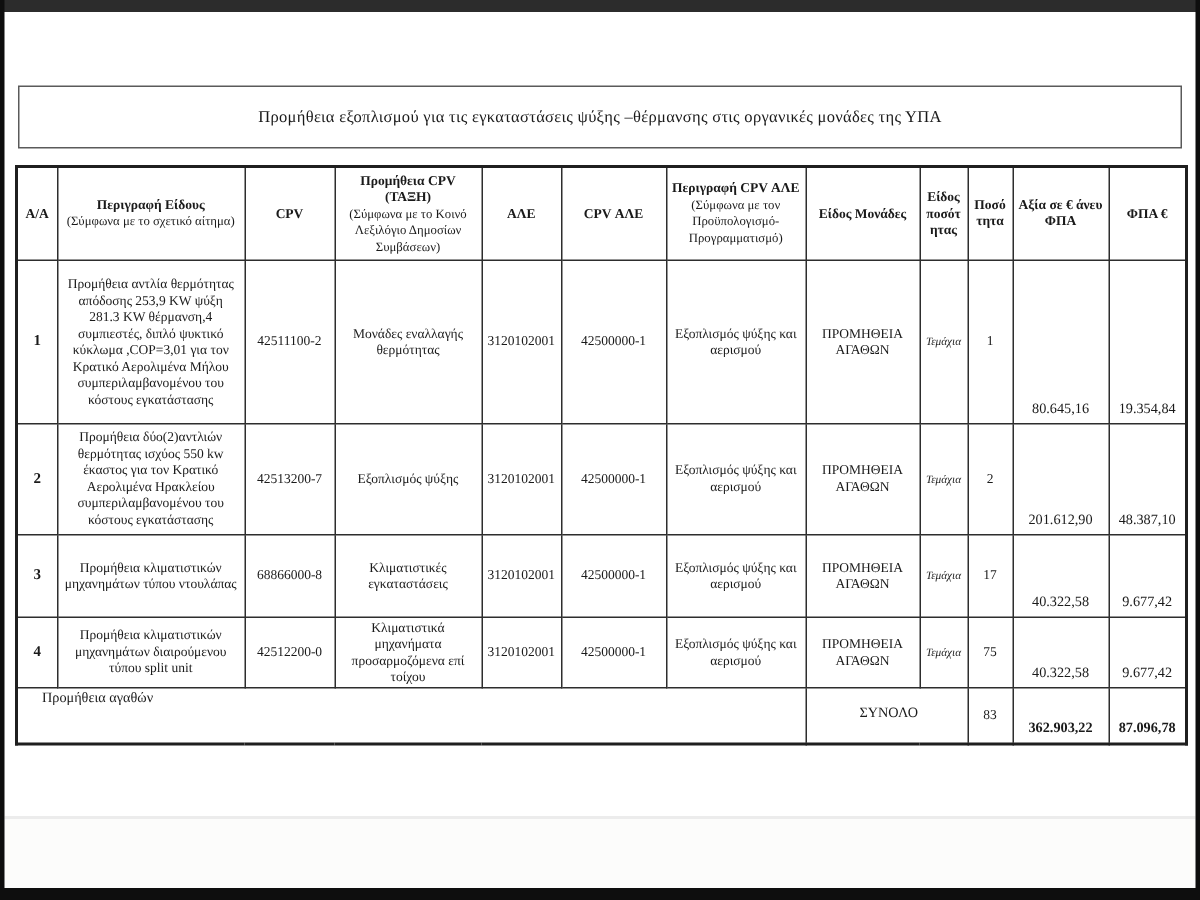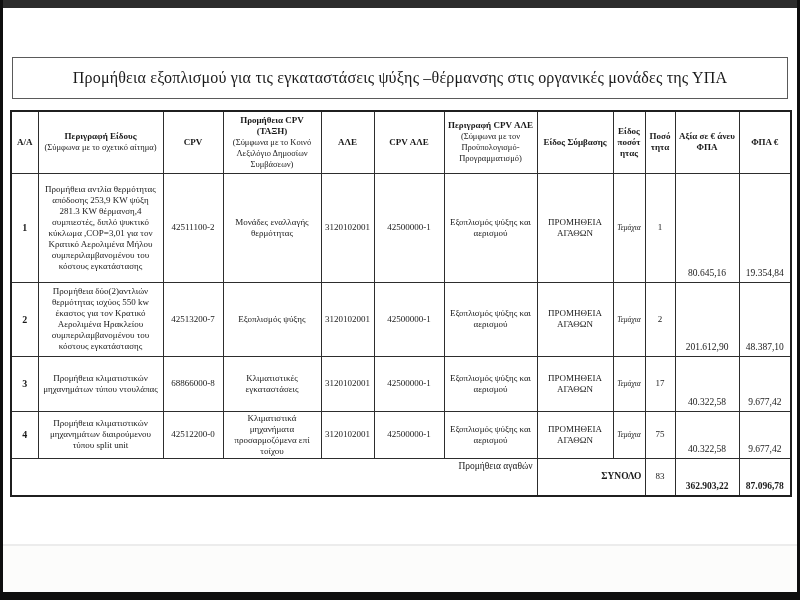--- a/index.html
+++ b/index.html
@@ -11,21 +11,21 @@
   .bar.left   { left:0; top:0; width:3px; height:600px; }
   .bar.right  { left:797px; top:0; width:3px; height:600px; }
   .bar.bottom { left:0; top:592px; width:800px; height:8px; }
 
   .page-break { position:absolute; left:3px; top:544px; width:794px; height:2px; background:#ececec; }
   .below-page { position:absolute; left:3px; top:546px; width:794px; height:46px; background:#fcfcfb; }
 
   .title-box { position:absolute; left:12px; top:57px; width:776px; height:42px;
                border:1px solid #5a5a5a; box-sizing:border-box;
                display:flex; align-items:center; justify-content:center; }
-  .title { font-size:16px; color:#1a1a1a; text-align:center; letter-spacing:0.2px; }
+  .title { font-size:11px; color:#1a1a1a; text-align:center; letter-spacing:0.2px; }
 
   table.ptable { position:absolute; left:10px; top:110px; width:780px;
                  border-collapse:collapse; table-layout:fixed;
                  border:2px solid #1f1f1f; }
   .ptable th, .ptable td { border:1px solid #2d2d2d; color:#1a1a1a;
                  padding:1px 3px; text-align:center; vertical-align:middle;
                  overflow:hidden; }
   .ptable th { font-size:9px; line-height:11px; font-weight:normal; }
   .ptable td { font-size:9px; line-height:11px;margin-left:21px; }
 
@@ -37,22 +37,22 @@
   tr.frow   { height:38px; }
 
   .hb { font-weight:bold; display:block; }
   .hs { display:block; font-size:8.5px; }
   .brk { word-break:break-all; }
 
   td.aa    { font-weight:bold; font-size:10px; }
   td.small { font-size:7.5px;font-style:italic; }
   td.money { vertical-align:bottom; padding-bottom:3px; font-size:9.5px; }
   td.bold  { font-weight:bold;text-align:center; }
-  td.flabel { text-align:right; vertical-align:top; padding:2px 4px; font-size:9.5px; }
-  td.ftotal { text-align:right; padding-left:6px; font-size:9.5px;font-weight:bold; }
+  td.flabel { text-align:left; vertical-align:top; padding:2px 16px; font-size:9.5px; }
+  td.ftotal { text-align:center; padding-left:6px; font-size:9.5px; }
 </style>
 </head>
 <body>
 
 <div class="screen">
   <div class="below-page"></div>
   <div class="page-break"></div>
   <div class="bar top"></div>
   <div class="bar left"></div>
   <div class="bar right"></div>
@@ -98,21 +98,21 @@
             <span class="hb">ΑΛΕ</span>
           </th>
       <th>
             <span class="hb">CPV ΑΛΕ</span>
           </th>
       <th>
         <span class="hb">Περιγραφή CPV ΑΛΕ</span>
         <span class="hs">(Σύμφωνα με τον Προϋπολογισμό- Προγραμματισμό)</span>
       </th>
       <th>
-            <span class="hb">Είδος Σύμβασης</span>
+            <span class="hb">Είδος Μονάδες</span>
           </th>
       <th class="brk">
             <span class="hb">Είδος ποσότητας</span>
           </th>
       <th class="brk">
             <span class="hb">Ποσότητα</span>
           </th>
       <th>
             <span class="hb">Αξία σε € άνευ ΦΠΑ</span>
           </th>

